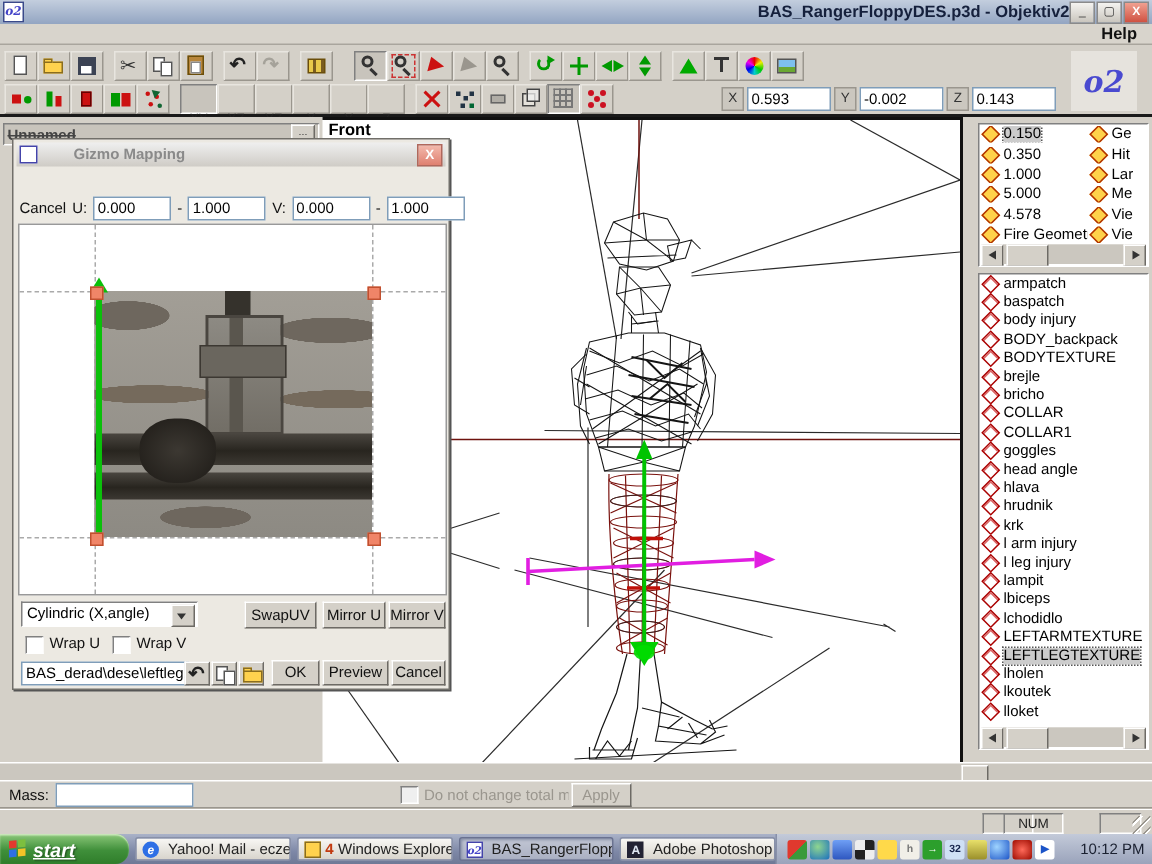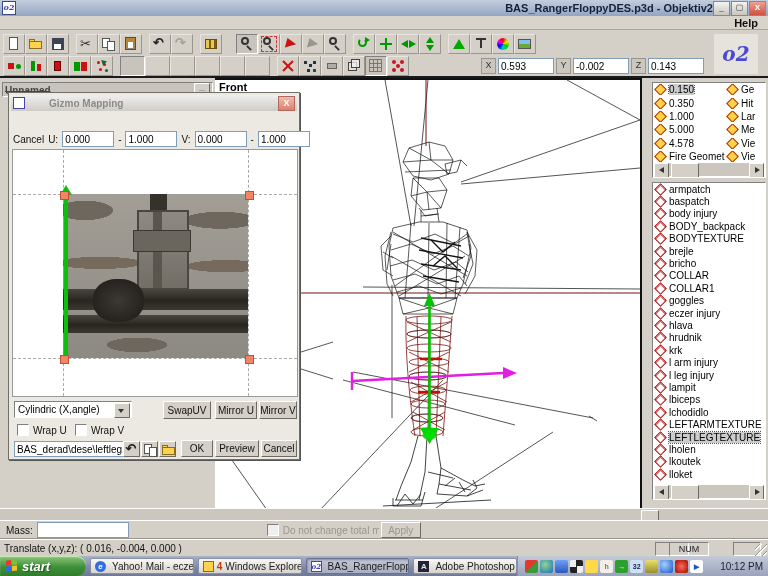--- a/index.html
+++ b/index.html
@@ -170,21 +170,21 @@
   .tex-flap{position:absolute;left:38%;top:22%;width:30%;height:12%;background:#6a665e;border:1px solid #3c3832;}
   .gz-handle{position:absolute;width:7px;height:7px;background:#f08568;border:1px solid #c05030;z-index:4;}
   #gz-axis{position:absolute;left:51px;top:44px;width:4px;height:164px;background:#0ac00a;z-index:3;}
   #gz-axis::before{content:"";position:absolute;left:-4px;top:-9px;border-bottom:10px solid #0ac00a;border-left:6px solid transparent;border-right:6px solid transparent;}
   #gz-controls{position:absolute;left:0;top:306px;width:292px;height:60px;}
   .gz-btn{position:absolute;height:18px;background:#d4d0c8;border:1px solid;border-color:#fff #6d6a65 #6d6a65 #fff;font-size:10px;color:#111;padding:0;}
   #gz-select{position:absolute;left:5px;top:2px;width:118px;height:17px;background:#fff;border:1px solid;border-color:#808080 #fff #fff #808080;
     font-size:10px;display:flex;align-items:center;padding-left:3px;box-sizing:border-box;}
   #gz-select .dd-btn{position:absolute;right:1px;top:1px;width:14px;height:13px;background:#d4d0c8;border:1px solid;border-color:#fff #6d6a65 #6d6a65 #fff;}
   #gz-select .dd-btn::before{content:"";position:absolute;left:3px;top:5px;border-top:4px solid #333;border-left:3px solid transparent;border-right:3px solid transparent;}
-  .gz-check{position:absolute;top:25px;display:flex;align-items:center;gap:4px;font-size:10px;color:#111;}
+  .gz-check{position:absolute;top:25px;display:flex;gap:4px;font-size:10px;color:#111;}
   .gz-check .box{width:10px;height:10px;background:#fff;border:1px solid;border-color:#808080 #fff #fff #808080;}
   #gz-path{position:absolute;left:5px;top:42px;width:106px;}
   .gz-mini{position:absolute;top:42px;width:17px;height:16px;background:#d4d0c8;border:1px solid;border-color:#fff #6d6a65 #6d6a65 #fff;padding:0;}
   .gz-mini .ic{width:14px;height:14px;margin:0 auto;display:block;position:relative;}
 
   
   #hscroll-main{position:absolute;left:0;top:508px;width:768px;height:12px;background:#cbc7bf;border-top:1px solid #fff;}
   #hscroll-main .thumb{position:absolute;left:641px;top:1px;width:16px;height:10px;background:#d4d0c8;border:1px solid;border-color:#fff #6d6a65 #6d6a65 #fff;}
   #massbar{position:absolute;left:0;top:520px;width:768px;height:18px;background:#d4d0c8;border-top:1px solid #fff;
     display:flex;align-items:center;}
@@ -206,21 +206,21 @@
   
   #taskbar{position:absolute;left:0;top:556px;width:768px;height:20px;background:linear-gradient(#aab2c8,#7d87a6 60%,#6f7996);display:flex;align-items:center;}
   #start-btn{width:86px;height:20px;border-radius:0 9px 9px 0;background:linear-gradient(#8cc87a,#3f8f3a 55%,#2f7d2a);
     display:flex;align-items:center;gap:4px;padding-left:6px;box-sizing:border-box;box-shadow:inset 0 1px 1px #cfeac0;}
   #start-btn .flag{width:12px;height:12px;display:grid;grid-template-columns:5px 5px;grid-template-rows:5px 5px;gap:1px;transform:skewY(-6deg);}
   #start-btn .flag i{display:block;}
   #start-btn .flag i:nth-child(1){background:#e53a2e;}
   #start-btn .flag i:nth-child(2){background:#7cbf3f;}
   #start-btn .flag i:nth-child(3){background:#2e6fe5;}
   #start-btn .flag i:nth-child(4){background:#f3c327;}
-  #start-btn .start-text{color:#fff;font:italic bold 13px "Liberation Sans",sans-serif;text-shadow:1px 1px 1px #255a22;}
+  #start-btn .start-text{color:#fff;font:italic bold 13px "Liberation Sans",sans-serif;text-shadow:1px 1px 1px #255a22;text-decoration:underline;}
   .task-btn{height:16px;margin-left:4px;background:linear-gradient(#f8f7f4,#d8d4cc);border:1px solid #8890a8;border-radius:2px;
     display:flex;align-items:center;gap:3px;padding:0 4px;font-size:10px;color:#222;white-space:nowrap;overflow:hidden;box-sizing:border-box;}
   .task-btn.active{background:linear-gradient(#c2c6d4,#aab0c2);border-color:#6a7290;box-shadow:inset 1px 1px 2px #8890a8;}
   .task-icon{flex:0 0 11px;width:11px;height:11px;font-size:8px;line-height:11px;text-align:center;}
   .task-icon.ie{background:#2e6fe5;color:#fff;border-radius:50%;font-style:italic;font-weight:bold;}
   .task-icon.folder{background:#ffd24e;border:1px solid #8a6d1e;box-sizing:border-box;}
   .task-icon.o2{background:#fff;border:1px solid #44a;color:#4343c8;font:italic bold 7px "DejaVu Serif",serif;box-sizing:border-box;}
   .task-icon.ps{background:#223;color:#dfe6f2;font-weight:bold;}
   .task-count{color:#c23a10;font-weight:bold;}
   #tray{margin-left:auto;height:20px;background:linear-gradient(#c3cad9,#9aa3bb);border-left:1px solid #8890a8;
@@ -560,21 +560,21 @@
               <span class="sel-text">COLLAR1</span>
             </div>
 
             <div class="sel-row">
               <span class="sel-icon"></span>
               <span class="sel-text">goggles</span>
             </div>
 
             <div class="sel-row">
               <span class="sel-icon"></span>
-              <span class="sel-text">eczer injury</span>
+              <span class="sel-text">head angle</span>
             </div>
 
             <div class="sel-row">
               <span class="sel-icon"></span>
               <span class="sel-text">hlava</span>
             </div>
 
             <div class="sel-row">
               <span class="sel-icon"></span>
               <span class="sel-text">hrudnik</span>
@@ -730,21 +730,20 @@
     <span class="mass-label">Mass:</span>
     <input id="mass-input" class="xp-input sunken" style="">
     <span id="mass-check">
         <span class="box"></span>
         <span>Do not change total m</span>
       </span>
     <button id="apply-btn">Apply</button>
   </div>
 
   <div id="statusbar">
-    <span class="trans">Translate (x,y,z): ( 0.016, -0.004, 0.000 )</span>
     <span class="sb-panel" id="sb-p1"></span>
     <span class="sb-panel" id="sb-num">NUM</span>
     <span class="sb-panel" id="sb-p2"></span>
     <span id="sb-grip"></span>
   </div>
 
   <div id="taskbar">
     <div id="start-btn">
       <span class="flag">
           <i></i>

